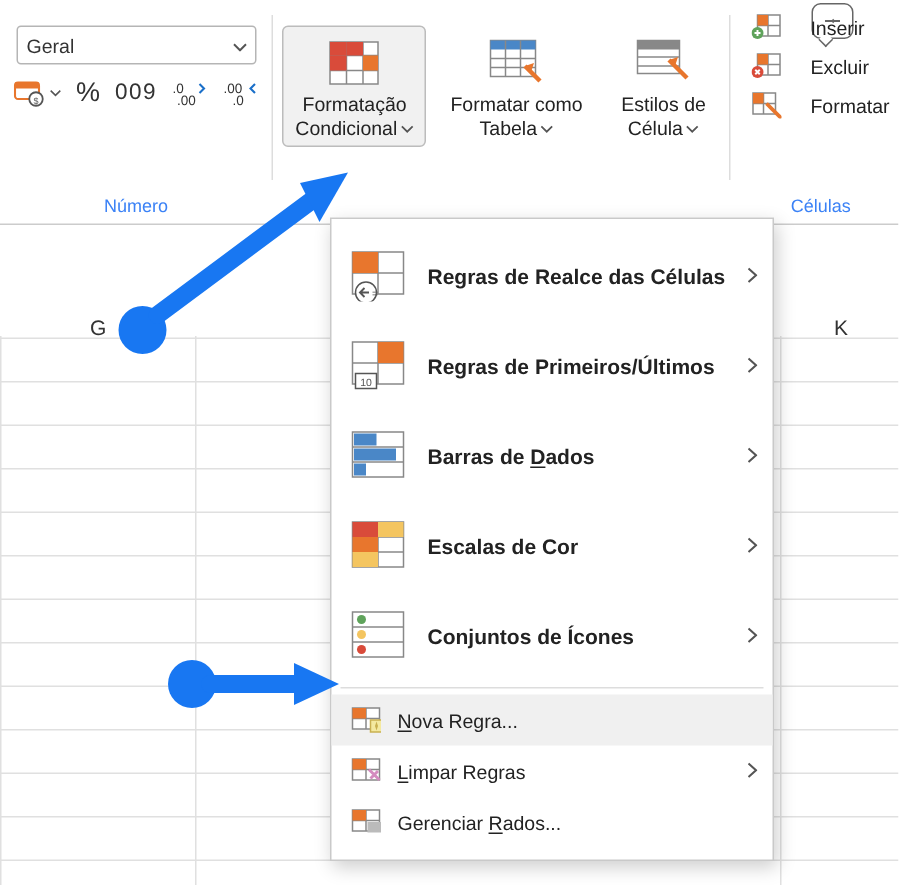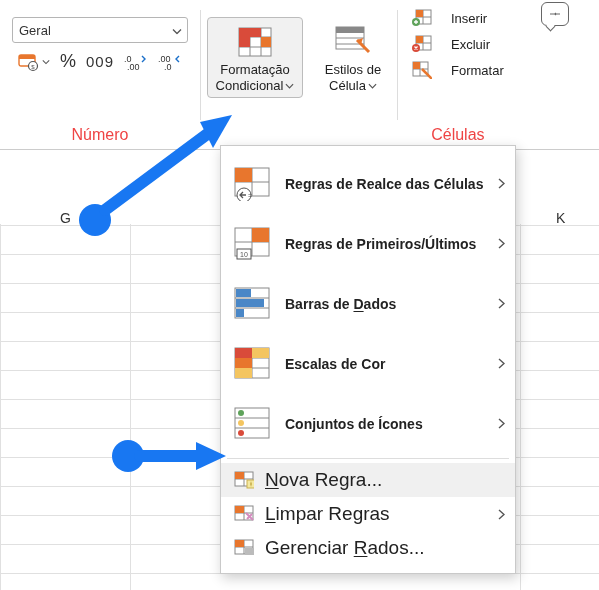--- a/index.html
+++ b/index.html
@@ -1,43 +1,43 @@
 <!DOCTYPE html>
 <html><head>
 <meta charset="utf-8">
 <style>
   * { box-sizing: border-box; margin: 0; padding: 0; font-family: "Segoe UI", Arial, sans-serif; }
   body { width: 599px; height: 590px; background: #fff; overflow: hidden; position: relative; font-size: 13px; color: #222; }
   .ribbon { display: flex; align-items: flex-start; padding: 5px 0 0 0; border-bottom: 1px solid #ccc; height: 150px; position: relative; }
   .group { display: flex; flex-direction: column; align-items: center; padding: 0 6px; height: 145px; position: relative; }
   .group-sep { width: 1px; background: #ddd; height: 110px; margin-top: 5px; }
-  .group-label { font-size: 16px; color: #ef4444; margin-top: auto; margin-bottom: 6px; text-align: center; }
+  .group-label { font-size: 12px; color: #3b82f6; margin-top: auto; margin-bottom: 6px; text-align: center; }
   .num-top { margin-top: 12px; margin-bottom: 8px; }
-  .select-wrap { position: relative; width: 176px; }
+  .select-wrap { position: relative; width: 160px; }
   .select-box { width: 100%; height: 26px; border: 1px solid #b5b5b5; background: #fff; padding: 3px 22px 3px 6px; font-size: 13px; color: #333; border-radius: 3px; }
   .select-caret { position: absolute; right: 6px; top: 50%; transform: translateY(-50%); pointer-events: none; }
   .num-buttons { display: flex; gap: 10px; align-items: center; }
   .rb-btn { display: flex; align-items: center; gap: 2px; cursor: pointer; font-size: 15px; color: #333; }
   .big-btn { display: flex; flex-direction: column; align-items: center; width: 96px; padding: 6px 0 2px; cursor: pointer; text-align: center; line-height: 1.25; font-size: 13px; border: 1px solid transparent; border-radius: 4px; }
   .big-btn.active { background: #f1f1f1; border: 1px solid #bcbcbc; }
   .big-btn .icon-wrap { height: 36px; display: flex; align-items: center; justify-content: center; margin-bottom: 2px; }
   .big-btn .label2 { display: flex; align-items: center; gap: 2px; justify-content: center; }
   .cells-group { padding-left: 14px; }
   .cells-row { display: flex; align-items: center; gap: 19px; margin: 4px 0; font-size: 13px; }
   .sheet { position: absolute; top: 150px; left: 0; right: 0; bottom: 0; }
   .col-header { position: absolute; top: 60px; color: #333; font-size: 14px; }
   .grid-v { position: absolute; top: 74px; width: 1px; background: #e0e0e0; bottom: 0; }
   .grid-h { position: absolute; left: 0; right: 0; height: 1px; background: #e0e0e0; }
   .dropdown { position: absolute; left: 220px; top: 145px; width: 296px; background: #fff; border: 1px solid #c9c9c9; box-shadow: 2px 4px 12px rgba(0,0,0,0.2); padding: 8px 0; z-index: 50; }
   .dd-item { display: flex; align-items: center; height: 60px; padding: 0 10px 0 12px; cursor: pointer; }
   .dd-item .dd-icon { width: 38px; height: 38px; flex-shrink: 0; margin-right: 14px; display:flex; align-items:center; justify-content:center; }
   .dd-item .dd-label { font-weight: 600; font-size: 14px; flex: 1; }
   .dd-item .chev { margin-left: 8px; color: #555; }
   .dd-sep { height: 1px; background: #ddd; margin: 4px 6px; }
-  .dd-small { display: flex; align-items: center; height: 34px; padding: 0 10px 0 12px; cursor: pointer; font-size: 19px; }
+  .dd-small { display: flex; align-items: center; height: 34px; padding: 0 10px 0 12px; cursor: pointer; font-size: 13px; }
   .dd-small:hover, .dd-small.hover { background: #f0f0f0; }
   .dd-small .dd-sicon { width: 22px; height: 20px; margin-right: 10px; display:flex; align-items:center; justify-content:center; }
   .dd-small .chev { margin-left: auto; color: #555; }
   .annot { position: absolute; z-index: 100; pointer-events: none; }
   .bubble { position: absolute; top: 2px; right: 30px; width: 28px; height: 24px; border: 1.5px solid #666; border-radius: 6px; display:flex; align-items:center; justify-content:center; }
   .bubble::after { content:""; position:absolute; bottom:-5px; left:5px; width:6px; height:6px; border-left:1.5px solid #666; border-bottom:1.5px solid #666; transform: rotate(-45deg); background:#fff; }
   .uline { text-decoration: underline; text-underline-offset: 2px; }
 </style>
 </head>
 <body>
@@ -113,20 +113,43 @@
       <span>Formatação</span>
       <span class="label2">
         <span>Condicional</span>
         <svg width="9" height="6" viewBox="0 0 10 6">
             <path d="M1 1l4 4 4-4" fill="none" stroke="#555" stroke-width="1.3"></path>
           </svg>
       </span>
     </div>
   </div>
 
+  <div class="group" style="padding-top:12px">
+    <div class="big-btn">
+      <span class="icon-wrap">
+        <svg width="36" height="32" viewBox="0 0 36 32">
+          <rect x="1" y="1" width="30" height="24" fill="#fff" stroke="#888"></rect>
+          <rect x="1" y="1" width="30" height="6" fill="#4a87c7"></rect>
+          <line x1="1" y1="13" x2="31" y2="13" stroke="#888"></line>
+          <line x1="1" y1="19" x2="31" y2="19" stroke="#888"></line>
+          <line x1="11" y1="1" x2="11" y2="25" stroke="#888"></line>
+          <line x1="21" y1="1" x2="21" y2="25" stroke="#888"></line>
+          <path d="M24 18 L34 28" stroke="#E8762D" stroke-width="3"></path>
+          <path d="M24 18 L30 16 L28 22 Z" fill="#E8762D"></path>
+        </svg>
+      </span>
+      <span>Formatar como</span>
+      <span class="label2">
+        <span>Tabela</span>
+        <svg width="9" height="6" viewBox="0 0 10 6">
+            <path d="M1 1l4 4 4-4" fill="none" stroke="#555" stroke-width="1.3"></path>
+          </svg>
+      </span>
+    </div>
+  </div>
 
   <div class="group" style="padding-top:12px">
     <div class="big-btn" style="width:76px">
       <span class="icon-wrap">
         <svg width="36" height="32" viewBox="0 0 36 32">
           <rect x="1" y="1" width="28" height="22" fill="#fff" stroke="#888"></rect>
           <rect x="1" y="1" width="28" height="6" fill="#888"></rect>
           <line x1="1" y1="12" x2="29" y2="12" stroke="#888"></line>
           <line x1="1" y1="18" x2="29" y2="18" stroke="#888"></line>
           <path d="M22 14 L34 26" stroke="#E8762D" stroke-width="3"></path>

